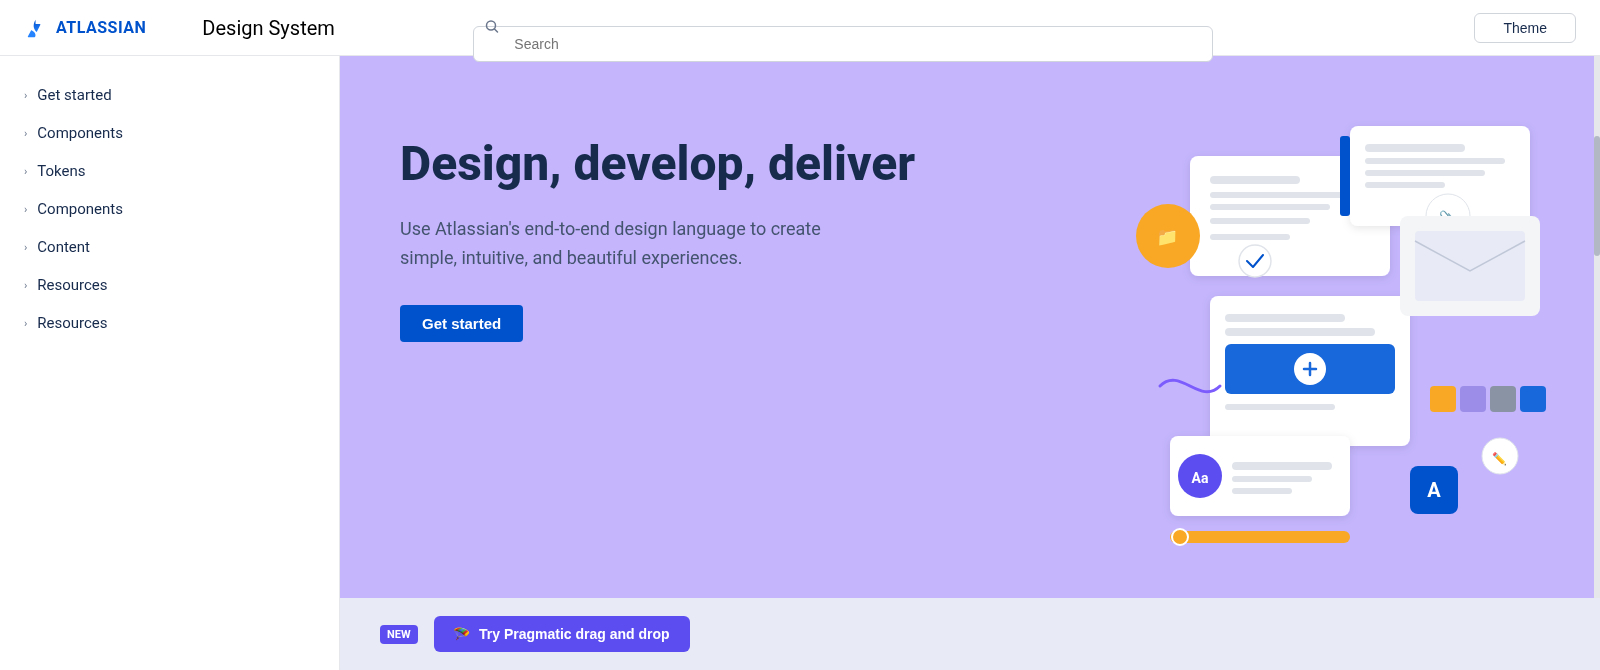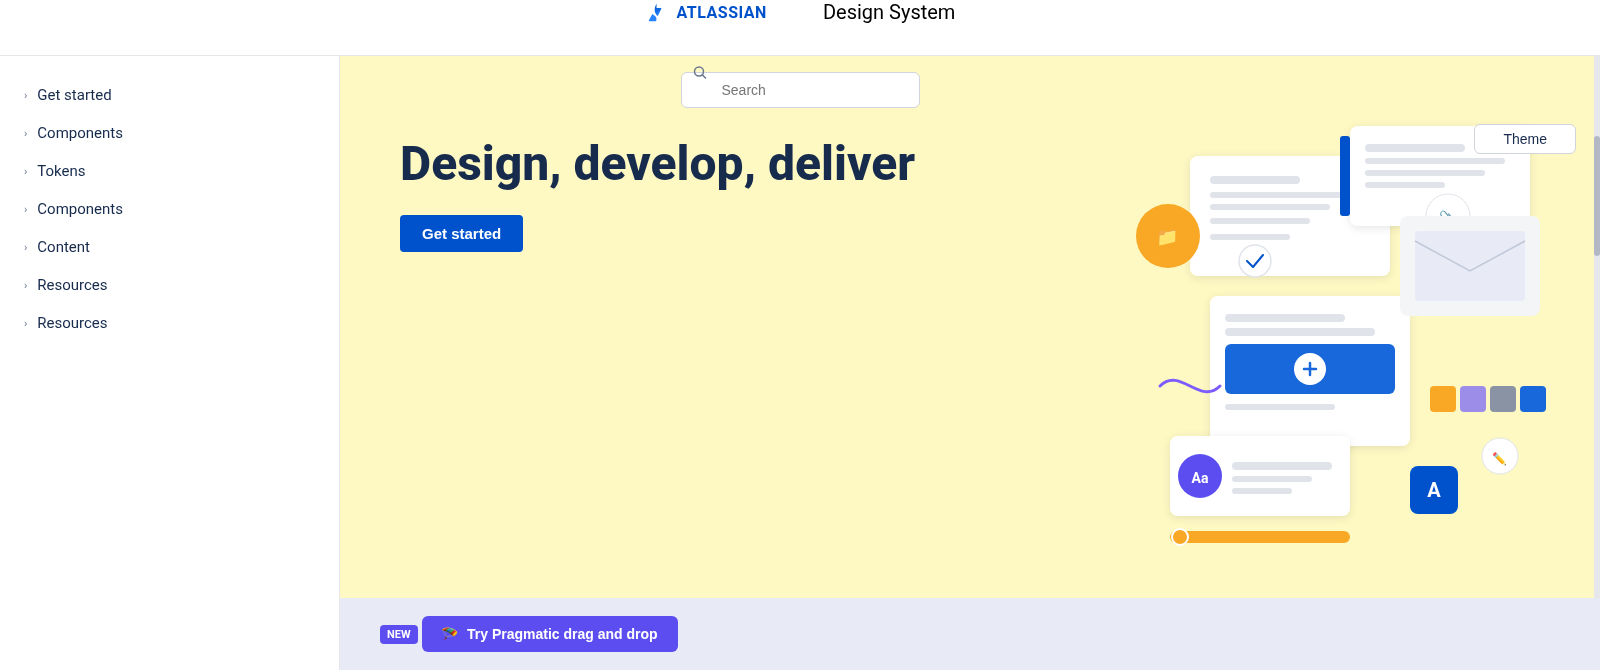--- a/index.html
+++ b/index.html
@@ -9,21 +9,20 @@
     .header {
       height: 56px;
       border-bottom: 1px solid #e5e7eb;
       display: flex;
       align-items: center;
       padding: 0 24px;
       gap: 16px;
       position: relative;
       z-index: 10;
       background: #fff;
-      flex-direction: column;
     }
     .logo-area {
       display: flex;
       align-items: center;
       gap: 8px;
       flex-shrink: 0;
     }
     .logo-icon {
       width: 24px;
       height: 24px;
@@ -103,21 +102,21 @@
       color: #172b4d;
     }
     .chevron {
       font-size: 11px;
       color: #6b778c;
     }
 
     
     .main {
       flex: 1;
-      background: #fef9c3;
+      background: #c4b5fd;
       position: relative;
       overflow: hidden;
     }
 
     
     .hero {
       padding: 80px 60px 40px 60px;
       max-width: 700px;
     }
     .hero-title {
@@ -149,21 +148,21 @@
     .banner {
       position: absolute;
       bottom: 0;
       left: 0;
       right: 0;
       height: 72px;
       background: #e8eaf6;
       display: flex;
       align-items: center;
       padding: 0 40px;
-      gap: 4px;
+      gap: 16px;
     }
     .new-badge {
       background: #5c4df0;
       color: #fff;
       font-size: 11px;
       font-weight: 700;
       padding: 3px 7px;
       border-radius: 4px;
       flex-shrink: 0;
     }
@@ -278,20 +277,21 @@
     <div class="sidebar-item">
       <span class="chevron">›</span>
       <span>Resources</span>
     </div>
   </nav>
 
   <main class="main">
 
     <div class="hero">
       <h1 class="hero-title">Design, develop, deliver</h1>
+      <p class="hero-desc">Use Atlassian's end-to-end design language to create simple, intuitive, and beautiful experiences.</p>
       <button class="get-started-btn">Get started</button>
     </div>
 
     <div class="illustration">
       <svg width="500" height="460" viewBox="0 0 500 460" fill="none" xmlns="http://www.w3.org/2000/svg">
 
         <rect x="130" y="60" width="200" height="120" rx="8" fill="white" filter="url(#shadow1)"></rect>
         <rect x="150" y="80" width="90" height="8" rx="4" fill="#e0e4ea"></rect>
         <rect x="150" y="96" width="140" height="6" rx="3" fill="#e0e4ea"></rect>
         <rect x="150" y="108" width="120" height="6" rx="3" fill="#e0e4ea"></rect>

